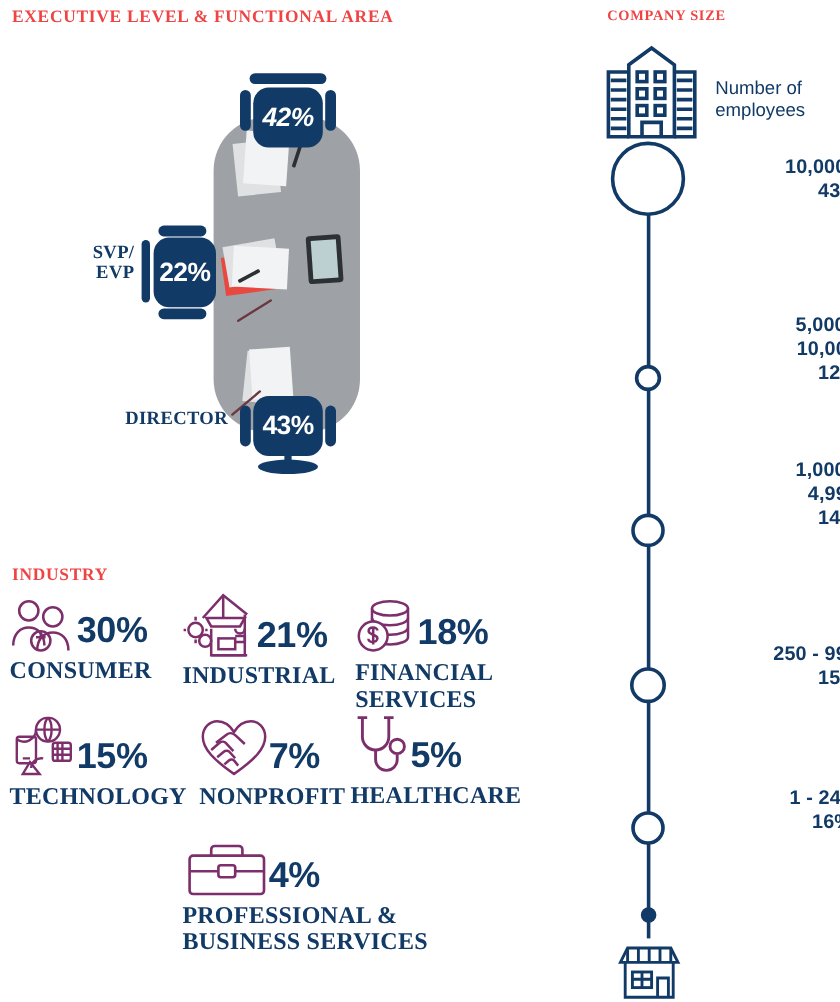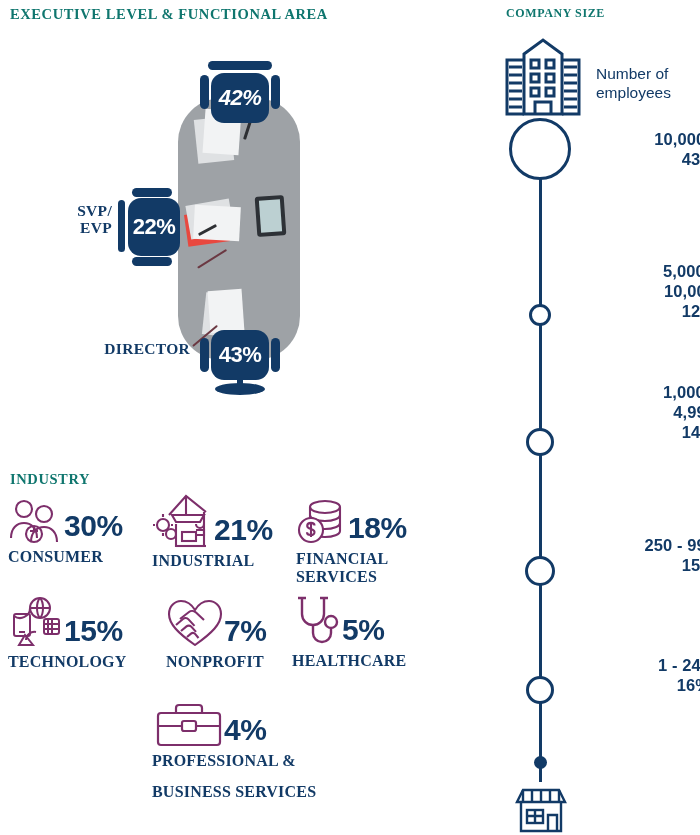--- a/index.html
+++ b/index.html
@@ -13,21 +13,21 @@
     position: relative;
     overflow: hidden;
     font-family: "Liberation Sans", sans-serif;
   }
 
   
   .sec-head {
     position: absolute;
     font-family: "Liberation Serif", serif;
     font-weight: bold;
-    color: #0f766e;
+    color: #ef4444;
     letter-spacing: 0.6px;
   }
   #exec-head { left: 10px; top: 6px; font-size: 14.5px; }
   #size-head { left: 506px; top: 6px; font-size: 12px; }
   #ind-head  { left: 10px; top: 471px; font-size: 14.5px; }
 
   
   #exec-block { position: absolute; left: 0; top: 30px; width: 420px; height: 410px; }
 
   .table-top {
@@ -116,21 +116,21 @@
     font-weight: bold;
     font-size: 30px;
     line-height: 1;
     padding-bottom: 3px;
     letter-spacing: -0.4px;
   }
   .ind-name {
     font-family: "Liberation Serif", serif;
     font-weight: bold;
     color: #123a66;
-    font-size: 16px;
+    font-size: 20px;
     line-height: 1.1;
     letter-spacing: 0.2px;
     margin-top: 4px;
   }
   .ind-icon { display: block; }
 </style>
 </head>
 <body>
 
 <div class="sec-head" id="exec-head">EXECUTIVE LEVEL &amp; FUNCTIONAL AREA</div>
@@ -380,15 +380,15 @@
         <g fill="none" stroke="#7d2f6b" stroke-width="2.2">
           <rect x="6" y="13" width="62" height="32" rx="3"></rect>
           <path d="M24 13 V8 a3 3 0 0 1 3-3 h20 a3 3 0 0 1 3 3 v5"></path>
           <path d="M6 26 h24 M44 26 h24"></path>
           <rect x="30" y="21" width="14" height="10" rx="2"></rect>
         </g>
       </svg>
       <div class="ind-pct">4%</div>
     </div>
     <div class="ind-name">PROFESSIONAL &amp;</div>
-    <div class="ind-name" style="margin-top:13px;">BUSINESS SERVICES</div>
+    <div class="ind-name" style="margin-top:0;">BUSINESS SERVICES</div>
   </div>
 </div>
 
 </body></html>

